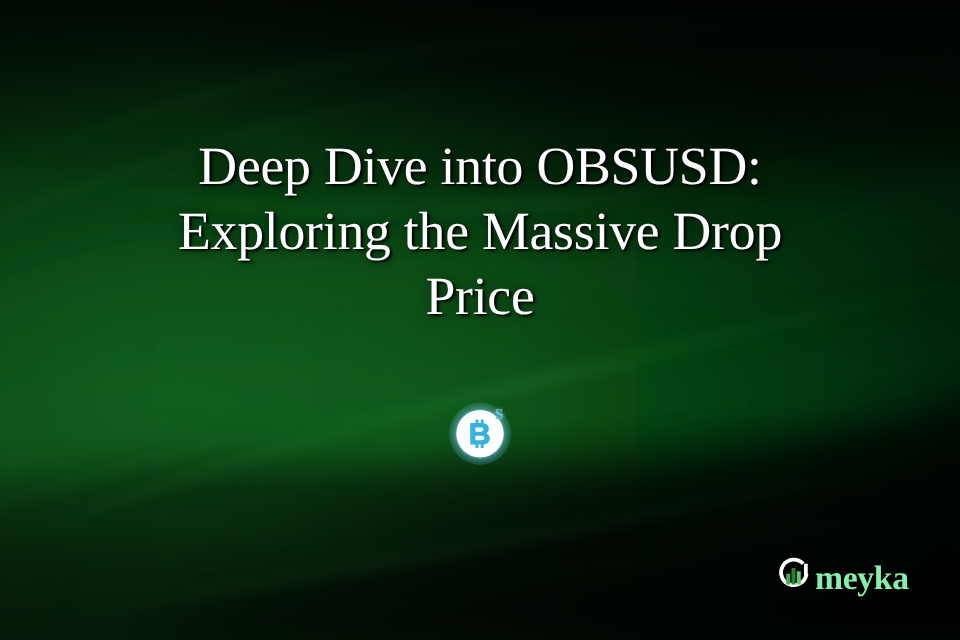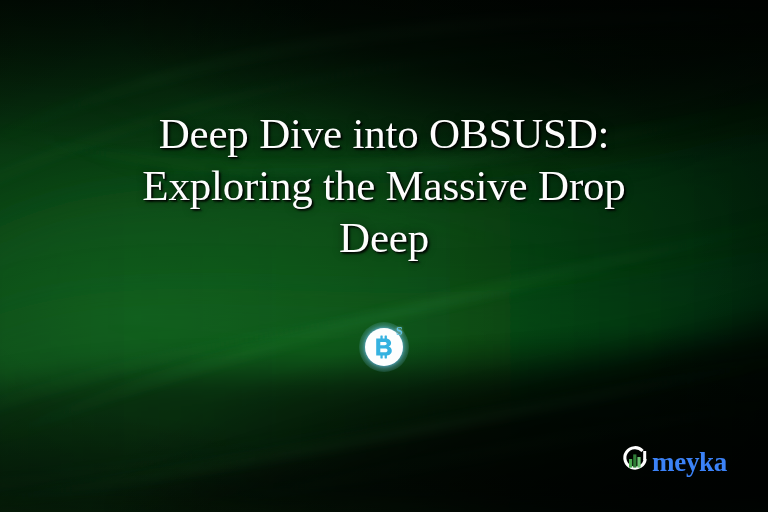--- a/index.html
+++ b/index.html
@@ -116,21 +116,21 @@
   .logo {
     position: absolute;
     left: 620px;
     top: 444px;
     display: flex;
     align-items: center;
     gap: 2px;
   }
   .logo-mark { display: block; }
   .logo-text {
-    color: #3b82f6;
+    color: #86efac;
     font-size: 27px;
     font-weight: 700;
     letter-spacing: -0.3px;
     line-height: 1;
     position: relative;
     top: 1px;
   }
 </style>
 </head>
 <body>
@@ -211,21 +211,21 @@
     </svg>
   </div>
 
   <div class="bg-dark-top"></div>
   <div class="bg-dark-bottom"></div>
   <div class="bg-vignette"></div>
 
   <div class="title-block">
     <div class="title-line">Deep Dive into OBSUSD:</div>
     <div class="title-line">Exploring the Massive Drop</div>
-    <div class="title-line">Deep</div>
+    <div class="title-line">Price</div>
   </div>
 
   <div class="coin-wrap">
     <div class="coin-glow"></div>
     <div class="coin-disc"></div>
     <div class="coin-b">
       <svg width="26" height="26" viewBox="0 0 26 26" aria-hidden="true">
 
         <g fill="#35b2e0">
           <rect x="9.4" y="1.6" width="2.3" height="4" rx="0.4"></rect>

